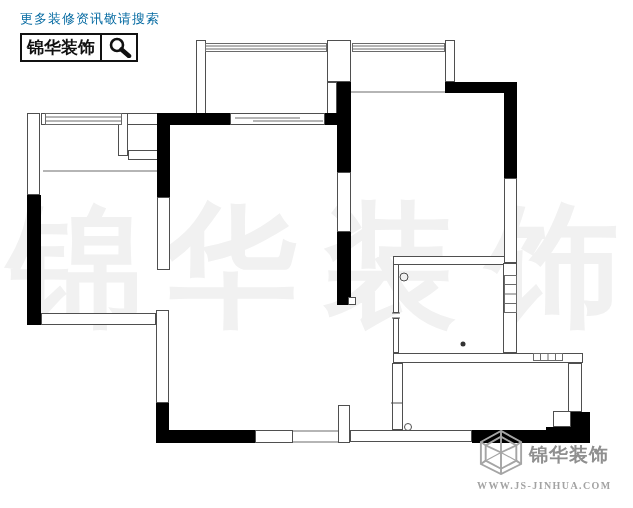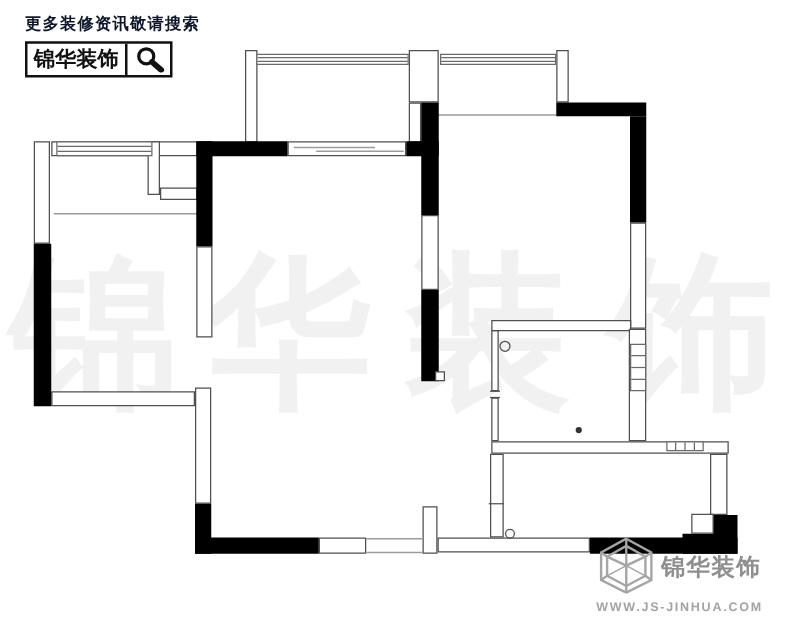--- a/index.html
+++ b/index.html
@@ -2,32 +2,32 @@
 <html><head>
 <meta charset="utf-8">
 <style>
   html,body{margin:0;padding:0;}
   body{
     width:633px;height:508px;position:relative;background:#ffffff;
     font-family:"Liberation Sans", sans-serif;overflow:hidden;
   }
   
   .header{position:absolute;left:20px;top:10px;z-index:30;}
-  .tagline{font-size:13px;font-weight:bold;color:#0f172a;letter-spacing:1px;white-space:nowrap;}
+  .tagline{font-size:13px;font-weight:normal;color:#0369a1;letter-spacing:1px;white-space:nowrap;}
   .brand-box{margin-top:5px;width:114px;height:25px;border:2px solid #111;display:flex;align-items:stretch;background:#fff;}
   .brand-name{width:78px;display:flex;align-items:center;justify-content:center;font-size:17px;font-weight:bold;color:#111;white-space:nowrap;}
   .brand-icon{flex:1;border-left:2px solid #111;display:flex;align-items:center;justify-content:center;}
   
   .plan{position:absolute;left:0;top:0;z-index:10;}
   
   .footer{position:absolute;left:477px;top:430px;width:146px;z-index:30;}
   .f-top{display:flex;align-items:center;}
   .f-texts{display:flex;flex-direction:column;margin-left:4px;}
   .f-line{font-size:19px;line-height:20px;font-weight:bold;color:#8f8f8f;letter-spacing:1px;white-space:nowrap;}
-  .f-url{font-size:10px;font-weight:bold;color:#a3a3a3;letter-spacing:1.4px;margin-top:1px;white-space:nowrap;}
+  .f-url{font-size:10px;font-weight:bold;color:#a3a3a3;letter-spacing:1.4px;margin-top:1px;white-space:nowrap;font-family:Liberation Serif, serif;}
 </style>
 </head>
 <body>
 
 <div class="header">
   <div class="tagline">更多装修资讯敬请搜索</div>
   <div class="brand-box">
     <div class="brand-name">锦华装饰</div>
     <div class="brand-icon">
       <svg width="26" height="21" viewBox="0 0 26 21">

